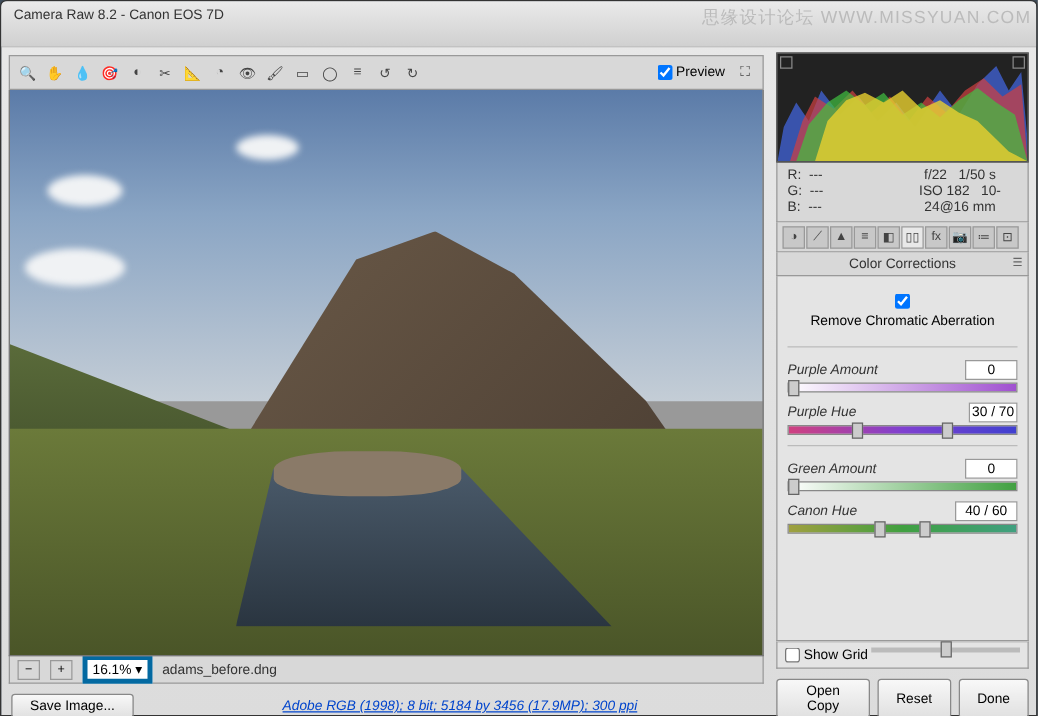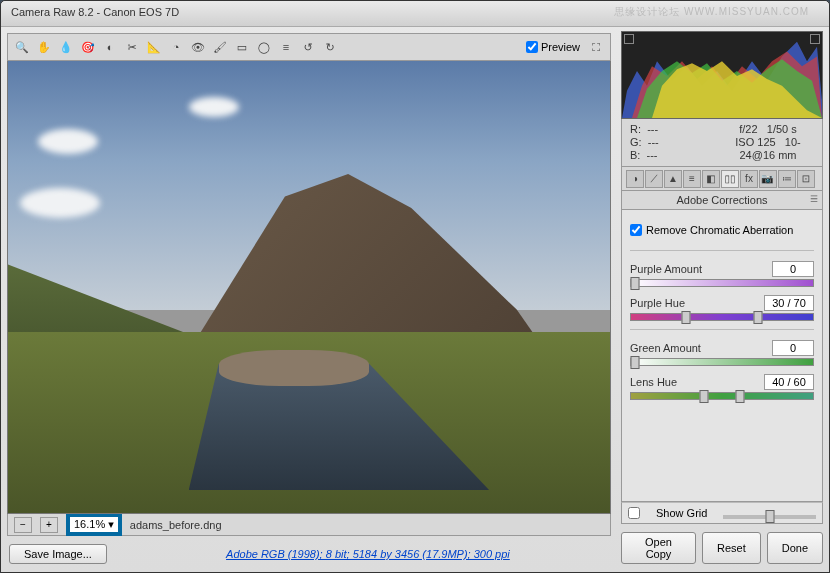--- a/index.html
+++ b/index.html
@@ -1,19 +1,19 @@
 <!DOCTYPE html>
 <html><head>
 <meta charset="utf-8">
 <style>
 * { box-sizing: border-box; margin: 0; padding: 0; font-family: Tahoma, Arial, sans-serif; font-size: 11px; }
 body { background: #4a5a6a; width: 830px; height: 573px; overflow: hidden; }
 .window { position: absolute; top: 0; left: 0; width: 830px; height: 573px; background: linear-gradient(#e8e8e8, #dcdcdc); border: 1px solid #333; border-radius: 5px 5px 0 0; box-shadow: 0 0 8px rgba(0,0,0,0.5); }
-.titlebar { height: 26px; background: linear-gradient(#eaeaea, #d0d0d0); border-radius: 5px 5px 0 0; padding: 5px 10px; color: #333; border-bottom: 1px solid #aaa; }
-.watermark { position: absolute; top: 4px; right: 20px; color: #bbb; font-size: 10px; letter-spacing: 1px; }
+.titlebar { height: 37px; background: linear-gradient(#eaeaea, #d0d0d0); border-radius: 5px 5px 0 0; padding: 5px 10px; color: #333; border-bottom: 1px solid #aaa; }
+.watermark { position: absolute; top: 4px; right: 4px; color: #bbb; font-size: 14px; letter-spacing: 1px; }
 .content { display: flex; height: calc(100% - 26px); }
 .left-pane { flex: 1; display: flex; flex-direction: column; padding: 6px; }
 .right-pane { width: 212px; display: flex; flex-direction: column; padding: 4px 6px 6px 4px; }
 .toolbar { height: 28px; background: #d8d8d8; border: 1px solid #999; display: flex; align-items: center; padding: 2px 4px; gap: 2px; }
 .tool-btn { width: 20px; height: 20px; display: flex; align-items: center; justify-content: center; color: #444; cursor: pointer; }
 .spacer { flex: 1; }
 .preview-check { display: flex; align-items: flex-end; gap: 3px; margin-right: 4px; }
 .preview-area { flex: 1; background: #999; border: 1px solid #777; border-top: none; display: flex; align-items: center; justify-content: center; position: relative; overflow: hidden; }
 .photo { width: 100%; height: 100%; position: relative; }
 .sky { position: absolute; top: 0; left: 0; right: 0; height: 55%; background: linear-gradient(#5b7ba8, #8aa5c4 40%, #c4cdd6); }
@@ -35,34 +35,34 @@
 .info-col { flex: 1; line-height: 13px; color: #333; }
 .tab-strip { height: 24px; background: #d8d8d8; border: 1px solid #999; border-top: none; display: flex; align-items: center; padding: 2px 4px; gap: 1px; }
 .tab-icon { width: 18px; height: 18px; background: #c8c8c8; border: 1px solid #999; display: flex; align-items: center; justify-content: center; font-size: 10px; color: #444; cursor: pointer; }
 .tab-icon.active { background: #e8e8e8; }
 .panel-title { background: #d8d8d8; border: 1px solid #999; border-top: none; text-align: center; padding: 3px; color: #333; position: relative; }
 .panel-menu { position: absolute; right: 4px; top: 3px; font-size: 9px; color: #666; }
 .sub-tabs { background: #d0d0d0; border-left: 1px solid #999; border-right: 1px solid #999; padding: 3px 4px 0; display: flex; gap: 0; }
 .sub-tab { padding: 2px 8px; border: 1px solid #999; border-bottom: none; background: #c4c4c4; color: #555; cursor: pointer; font-size: 10px; }
 .sub-tab.active { background: #e4e4e4; color: #000; }
 .panel-body { flex: 1; background: #e4e4e4; border: 1px solid #999; border-top: none; padding: 8px; overflow: auto; }
-.chk-row { display: flex; align-items: center; justify-content: flex-start; gap: 4px; margin: 6px 0 14px; }
+.chk-row { display: flex; align-items: center; justify-content: flex-start; gap: 4px; margin: 6px 0 14px; flex-direction: column; }
 .section-label { text-align: center; color: #333; margin: 4px 0 8px; }
 .slider-row { margin-bottom: 4px; }
 .slider-head { display: flex; justify-content: space-between; align-items: center; margin-bottom: 2px; }
-.slider-label { color: #333; }
+.slider-label { color: #333; font-style: italic; }
 .slider-val { width: 42px; border: 1px solid #999; background: #fff; text-align: center; padding: 1px; }
 .slider-track { height: 8px; border: 1px solid #888; position: relative; margin-bottom: 8px; }
 .slider-thumb { position: absolute; top: -3px; width: 9px; height: 13px; background: #ccc; border: 1px solid #666; transform: translateX(-50%); }
 .grad-purple { background: linear-gradient(90deg, #fff, #a050d0); }
 .grad-phue { background: linear-gradient(90deg, #d04080, #8040d0, #4040d0); }
 .grad-green { background: linear-gradient(90deg, #fff, #40a040); }
 .grad-ghue { background: linear-gradient(90deg, #a0a040, #40a040, #40a080); }
 .divider { height: 1px; background: #bbb; margin: 6px 0 10px; }
-.bottom-controls { background: #e4e4e4; border: 1px solid #999; border-top: 1px solid #bbb; padding: 4px 6px; display: flex; align-items: flex-end; gap: 16px; }
+.bottom-controls { background: #e4e4e4; border: 1px solid #999; border-top: 1px solid #bbb; padding: 4px 6px; display: flex; align-items: flex-start; gap: 3px; }
 .zoom-slider { flex: 1; height: 4px; background: #bbb; position: relative; }
 .right-buttons { display: flex; gap: 6px; padding: 8px 0 2px; justify-content: flex-end; }
 .sq-btn { width: 18px; height: 16px; border: 1px solid #999; background: #d8d8d8; display: flex; align-items: center; justify-content: center; font-size: 10px; }
 input[type=checkbox] { width: 12px; height: 12px; }
 </style>
 </head>
 <body>
 
 <div class="window">
   <div class="titlebar">
@@ -131,37 +131,37 @@
         </svg>
       </div>
       <div class="info-bar">
         <div class="info-col">
           <div><span>R:</span>&nbsp;&nbsp;<span>---</span></div>
           <div><span>G:</span>&nbsp;&nbsp;<span>---</span></div>
           <div><span>B:</span>&nbsp;&nbsp;<span>---</span></div>
         </div>
         <div class="info-col" style="text-align:center">
           <div><span>f/22</span>&nbsp;&nbsp;&nbsp;<span>1/50 s</span></div>
-          <div><span>ISO 125</span>&nbsp;&nbsp;&nbsp;<span>10-24@16 mm</span></div>
+          <div><span>ISO 182</span>&nbsp;&nbsp;&nbsp;<span>10-24@16 mm</span></div>
         </div>
       </div>
       <div class="tab-strip">
         <div class="tab-icon">◑</div>
         <div class="tab-icon">⟋</div>
         <div class="tab-icon">▲</div>
         <div class="tab-icon">≡</div>
         <div class="tab-icon">◧</div>
         <div class="tab-icon active">▯▯</div>
         <div class="tab-icon">fx</div>
         <div class="tab-icon">📷</div>
         <div class="tab-icon">≔</div>
         <div class="tab-icon">⊡</div>
       </div>
       <div class="panel-title">
-        <span>Adobe Corrections</span>
+        <span>Color Corrections</span>
         <span class="panel-menu">☰</span>
       </div>
       <div class="panel-body">
         <div class="chk-row">
           <input type="checkbox" checked="" style="">
           <span>Remove Chromatic Aberration</span>
         </div>
         <div class="divider"></div>
 
         <div class="slider-row">
@@ -169,40 +169,40 @@
             <span class="slider-label">Purple Amount</span>
             <input class="slider-val" value="0" style="">
           </div>
           <div class="slider-track grad-purple">
             <div class="slider-thumb" style="left:2%"></div>
           </div>
         </div>
         <div class="slider-row">
           <div class="slider-head">
             <span class="slider-label">Purple Hue</span>
-            <input class="slider-val" style="width: 50px;" value="30 / 70">
+            <input class="slider-val" style="width: 39px;" value="30 / 70">
           </div>
           <div class="slider-track grad-phue">
             <div class="slider-thumb" style="left:30%"></div>
             <div class="slider-thumb" style="left:70%"></div>
           </div>
         </div>
         <div class="divider"></div>
         <div class="slider-row">
           <div class="slider-head">
             <span class="slider-label">Green Amount</span>
             <input class="slider-val" value="0" style="">
           </div>
           <div class="slider-track grad-green">
             <div class="slider-thumb" style="left:2%"></div>
           </div>
         </div>
         <div class="slider-row">
           <div class="slider-head">
-            <span class="slider-label">Lens Hue</span>
+            <span class="slider-label">Canon Hue</span>
             <input class="slider-val" style="width: 50px;" value="40 / 60">
           </div>
           <div class="slider-track grad-ghue">
             <div class="slider-thumb" style="left:40%"></div>
             <div class="slider-thumb" style="left:60%"></div>
           </div>
         </div>
       </div>
       <div class="bottom-controls">
         <input type="checkbox" style="">

